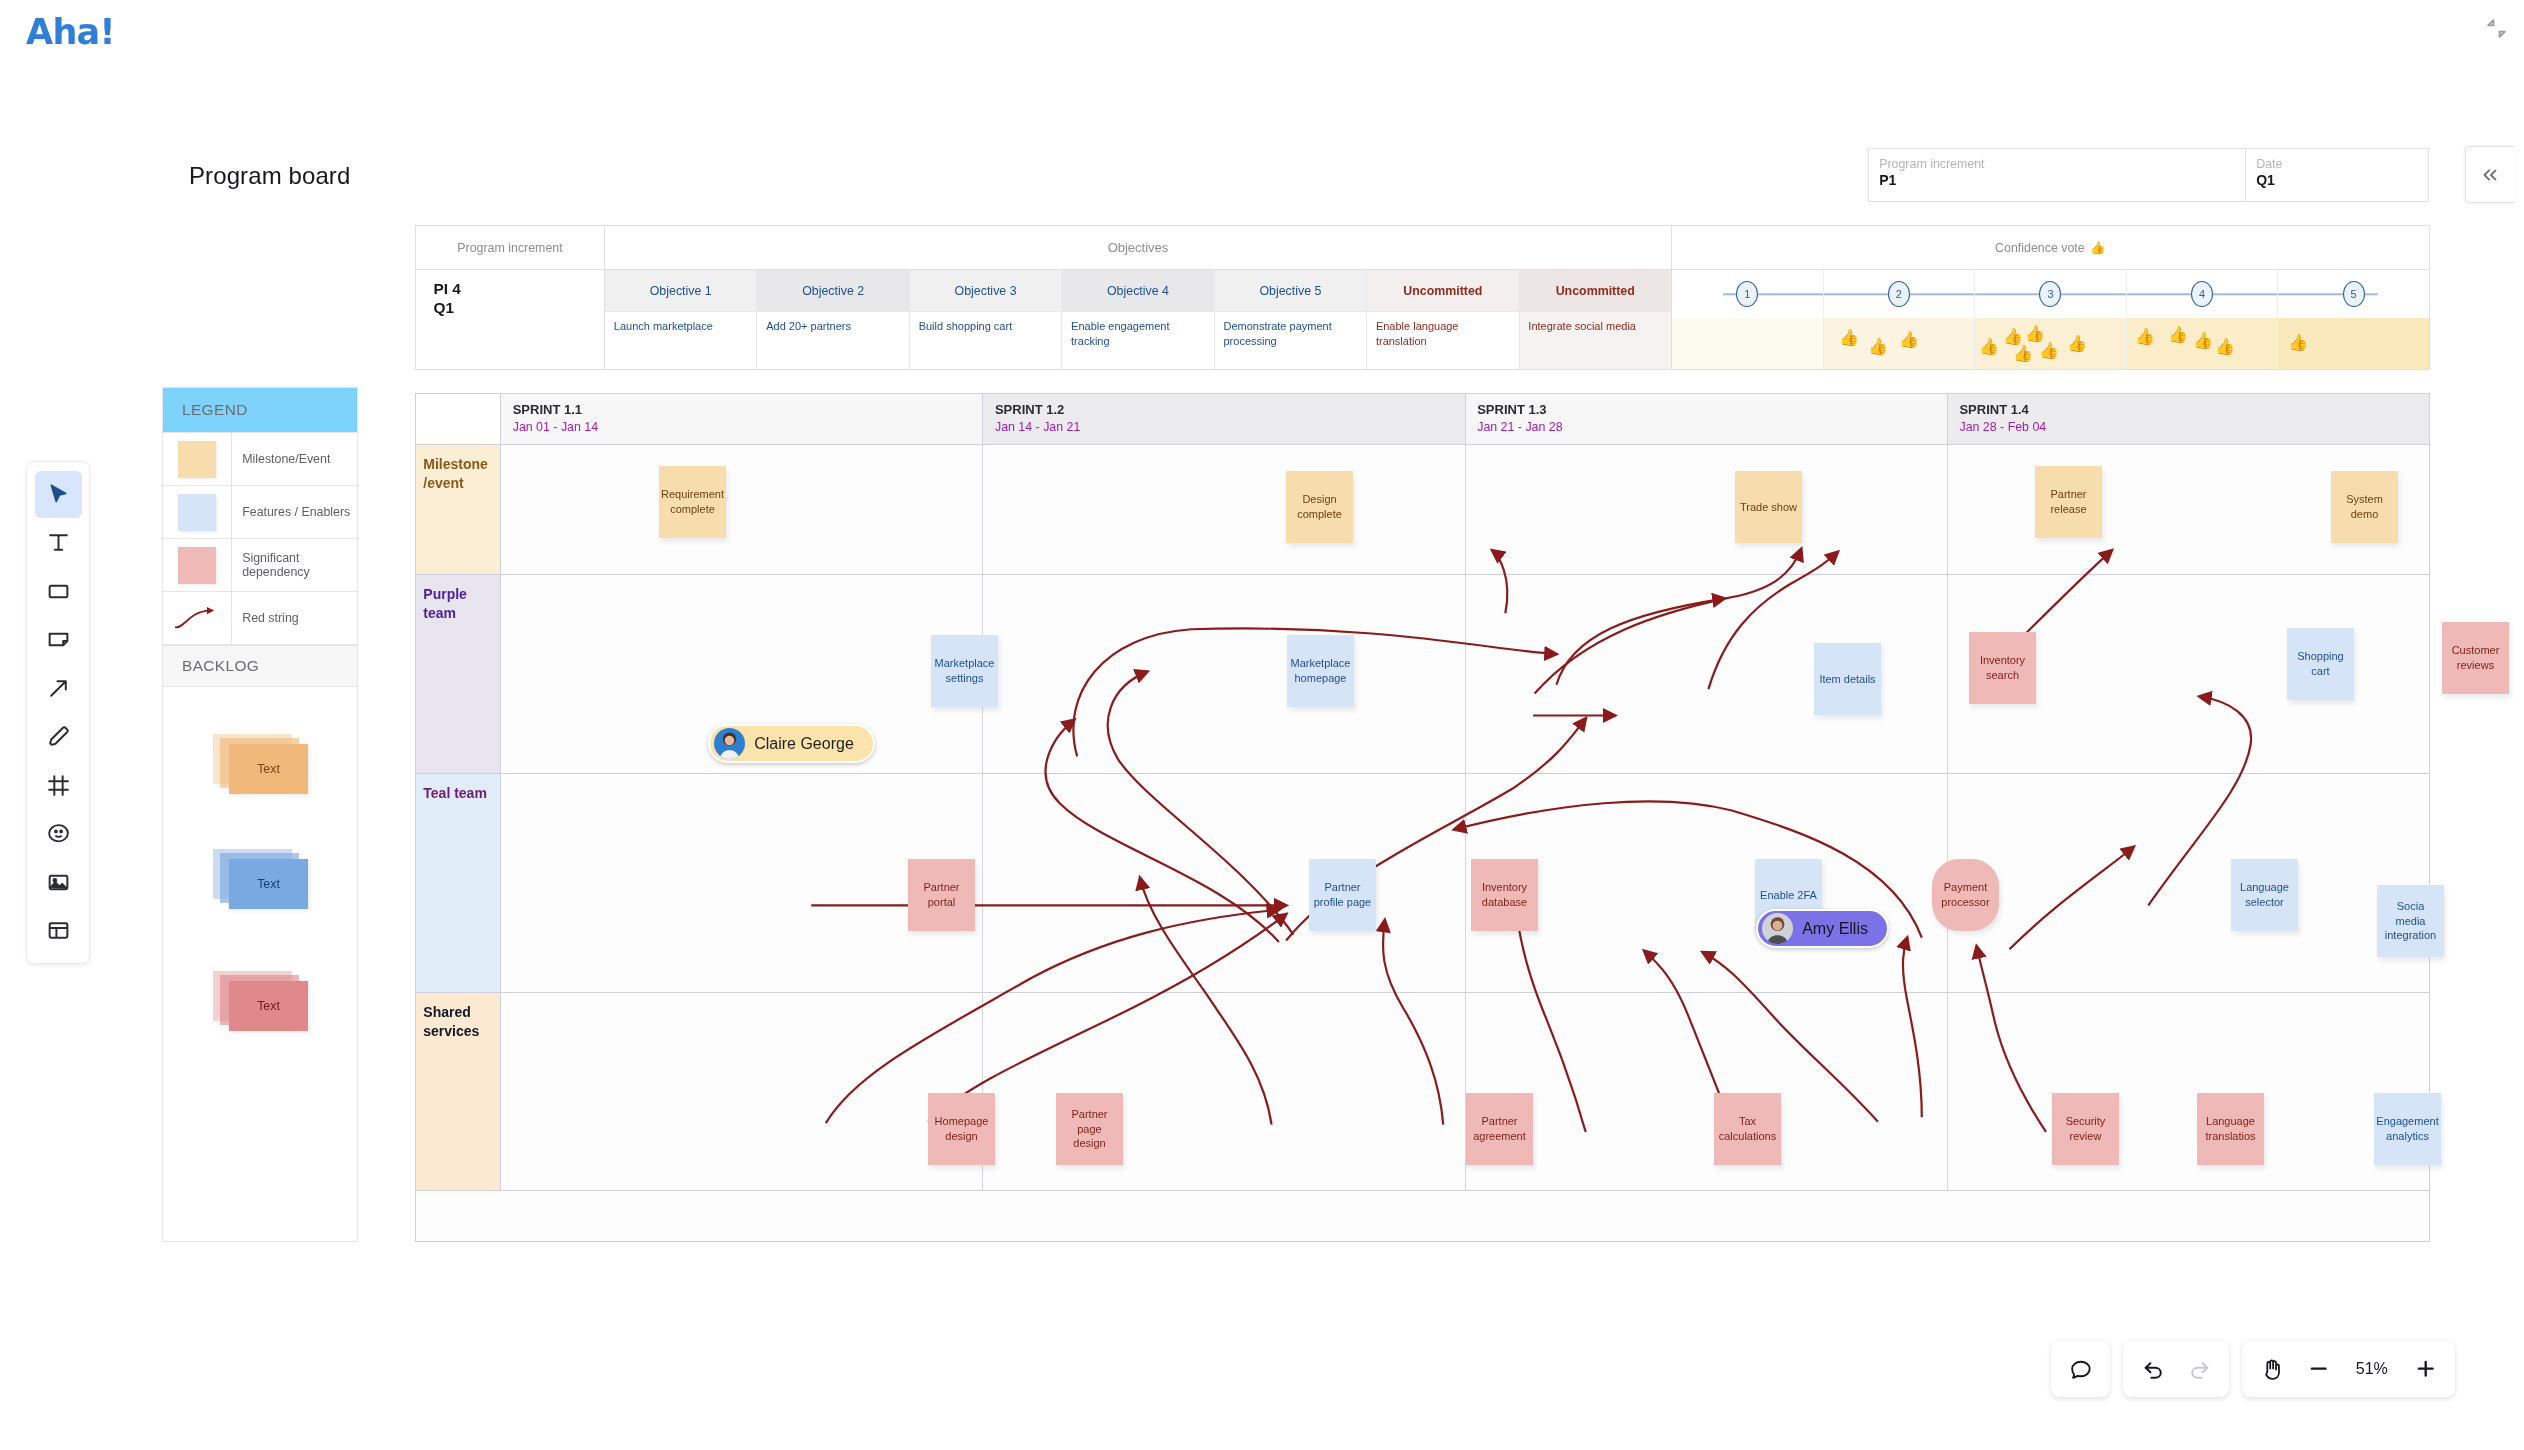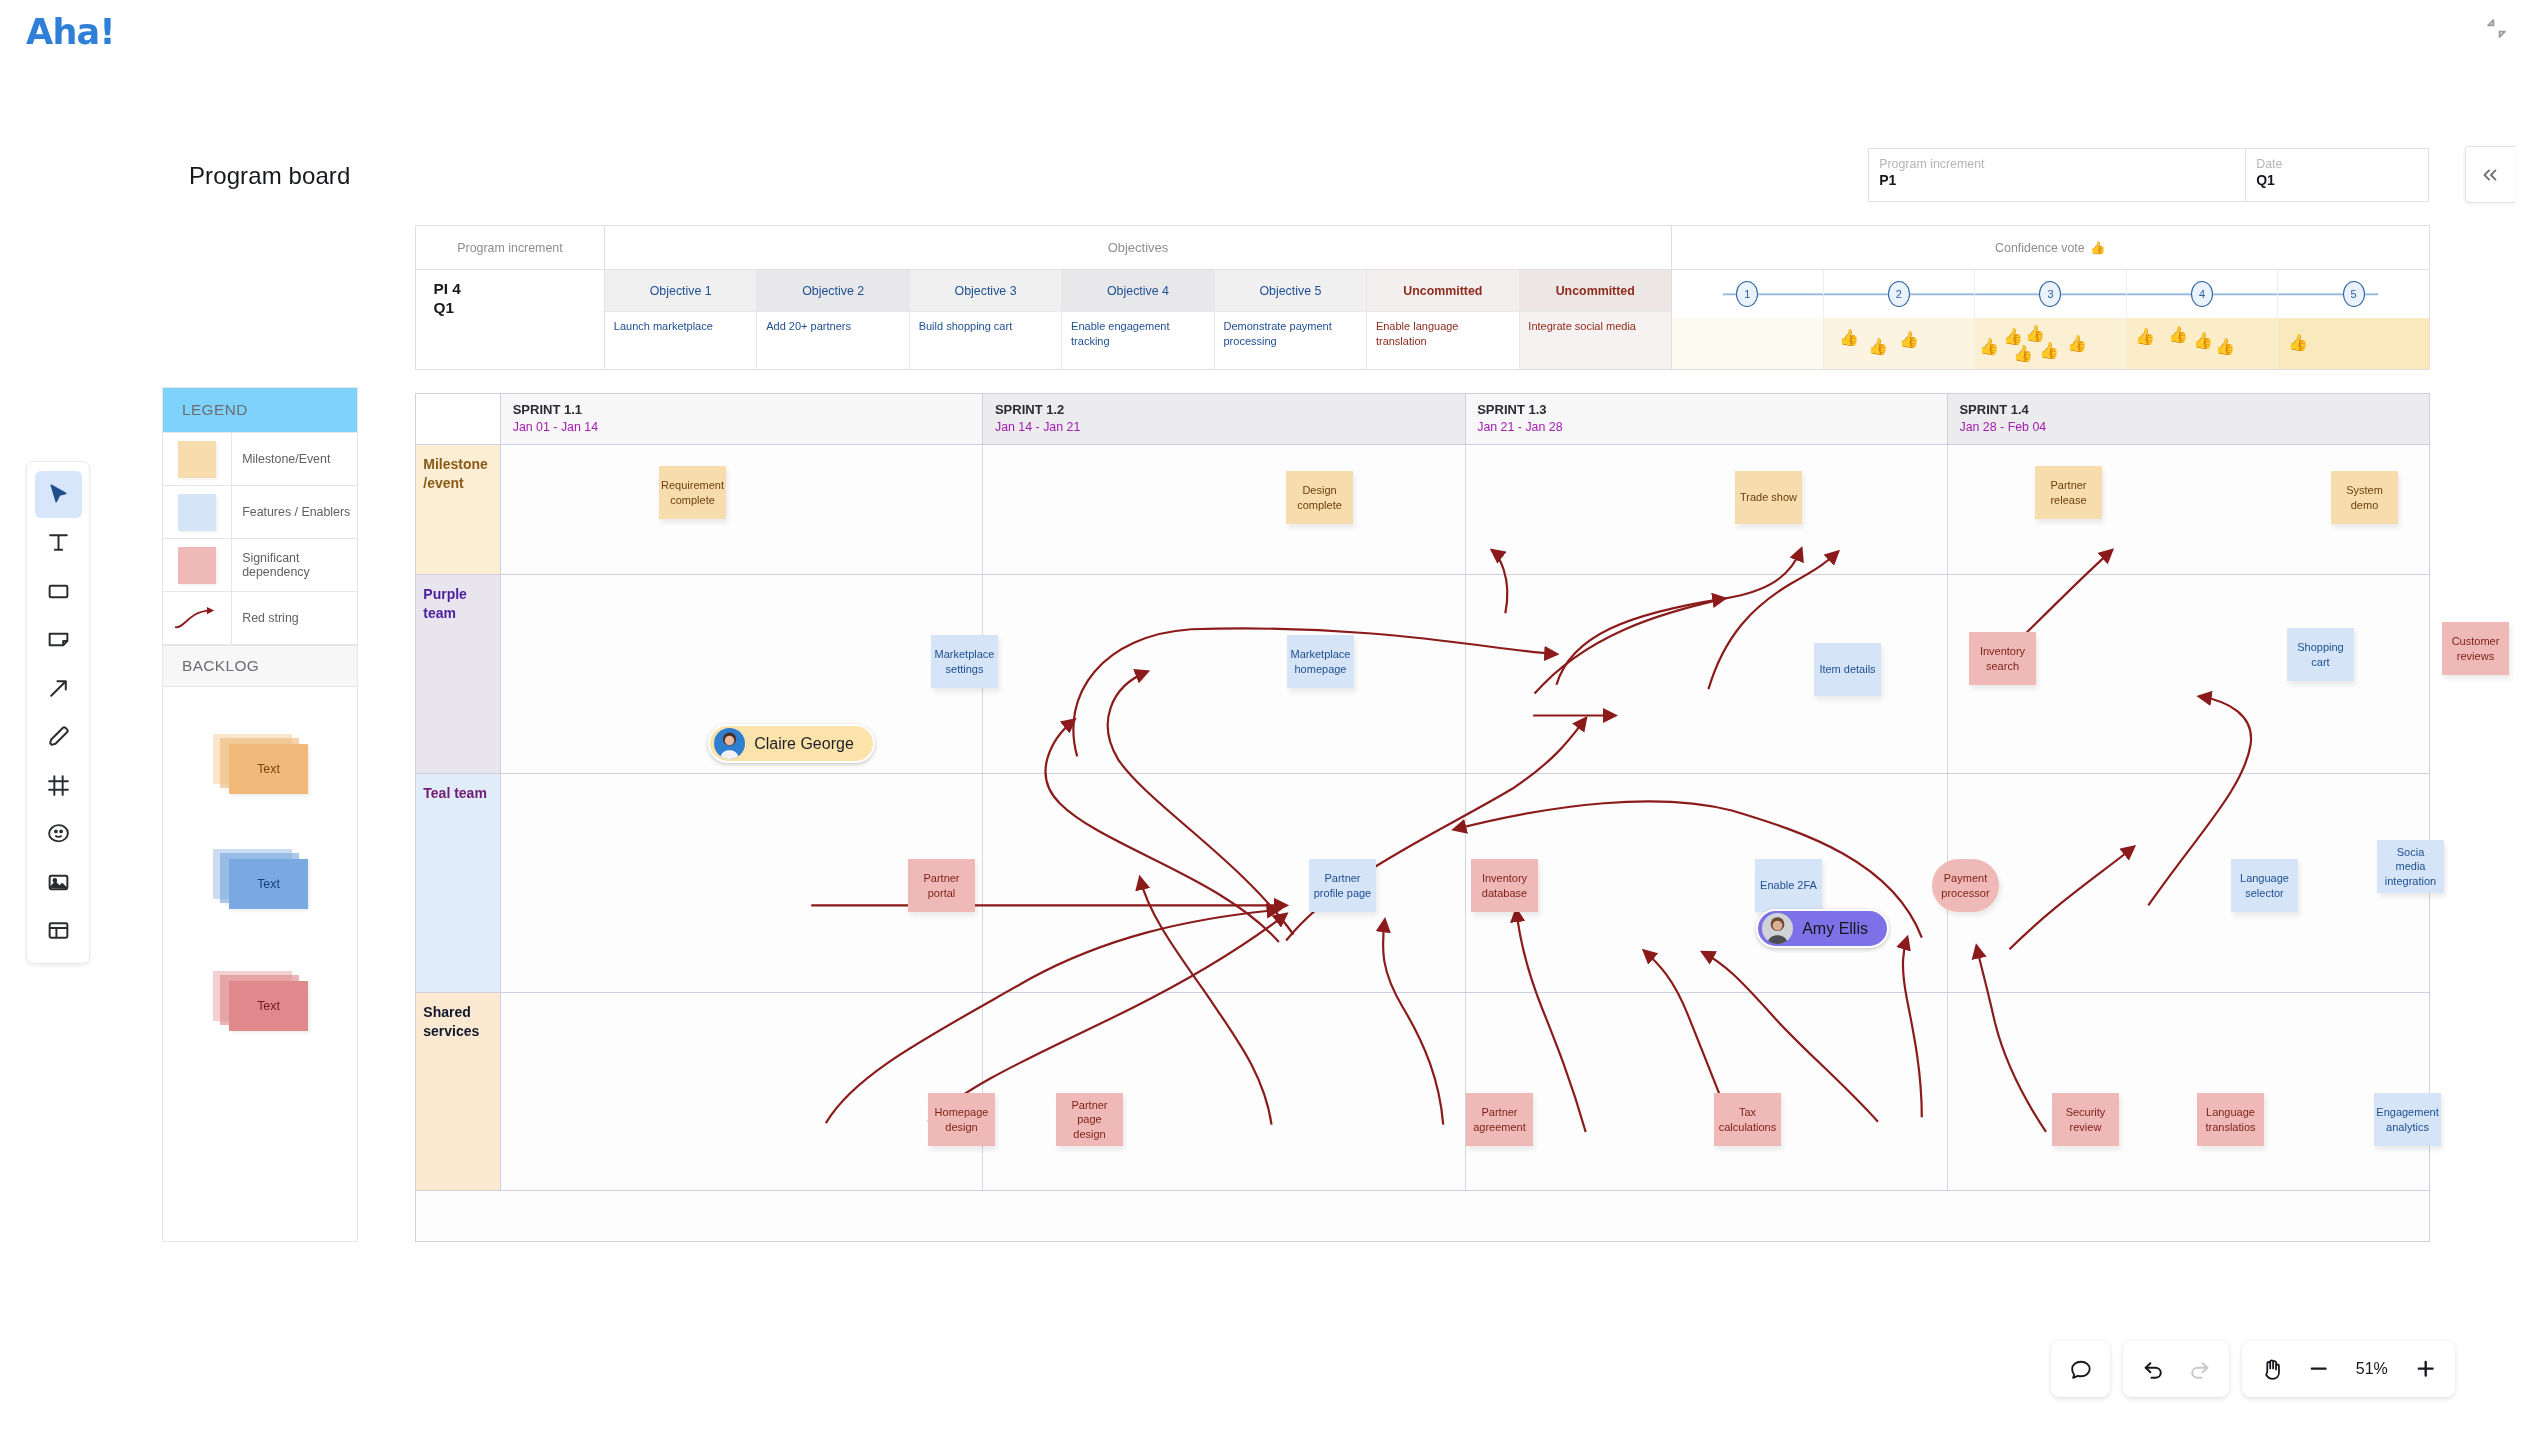--- a/index.html
+++ b/index.html
@@ -204,21 +204,21 @@
   .row-cell { flex: 1; border-right: 0.7px solid #d6d6de; position: relative; }
   .row-cell:last-child { border-right: none; }
 
   .r-milestone .row-label { background: #fbeed5; color: #8a5a16; }
   .r-purple   .row-label { background: #e9e5ef; color: #4a1f9e; }
   .r-teal     .row-label { background: #e0ecf7; color: #701a75; }
   .r-shared   .row-label { background: #fbe9d2; color: #0f172a; }
 
   
   .card {
-    position: absolute; width: 67px; height: 53px;
+    position: absolute; width: 67px; height: 72px;
     display: flex; align-items: center; justify-content: center;
     text-align: center; font-size: 11px; line-height: 14.6px;
     padding: 2.9px 3.7px; z-index: 5;
     box-shadow: 2.2px 3.7px 5.1px rgba(0,0,0,.08);
   }
   .card.milestone { background: #f7dcae; color: #6c3f10; }
   .card.feature   { background: #d6e4f7; color: #1d4f91; }
   .card.dep       { background: #efb9b7; color: #7d1f16; }
 
   
@@ -645,21 +645,21 @@
       </div>
     <div class="card feature" style="left:1339px; top:465px;">
         <span>Enable 2FA</span>
       </div>
     <div class="card dep" style="left:1516px; top:465px;border-radius:27px;">
         <span>Payment processor</span>
       </div>
     <div class="card feature" style="left:1815px; top:465px;">
         <span>Language selector</span>
       </div>
-    <div class="card feature" style="left:1961px; top:446px;">
+    <div class="card feature" style="left:1961px; top:491px;">
         <span>Socia media integration</span>
       </div>
 
     <div class="card dep" style="left:512px; top:699px;">
         <span>Homepage design</span>
       </div>
     <div class="card dep" style="left:640px; top:699px;">
         <span>Partner page design</span>
       </div>
     <div class="card dep" style="left:1050px; top:699px;">

